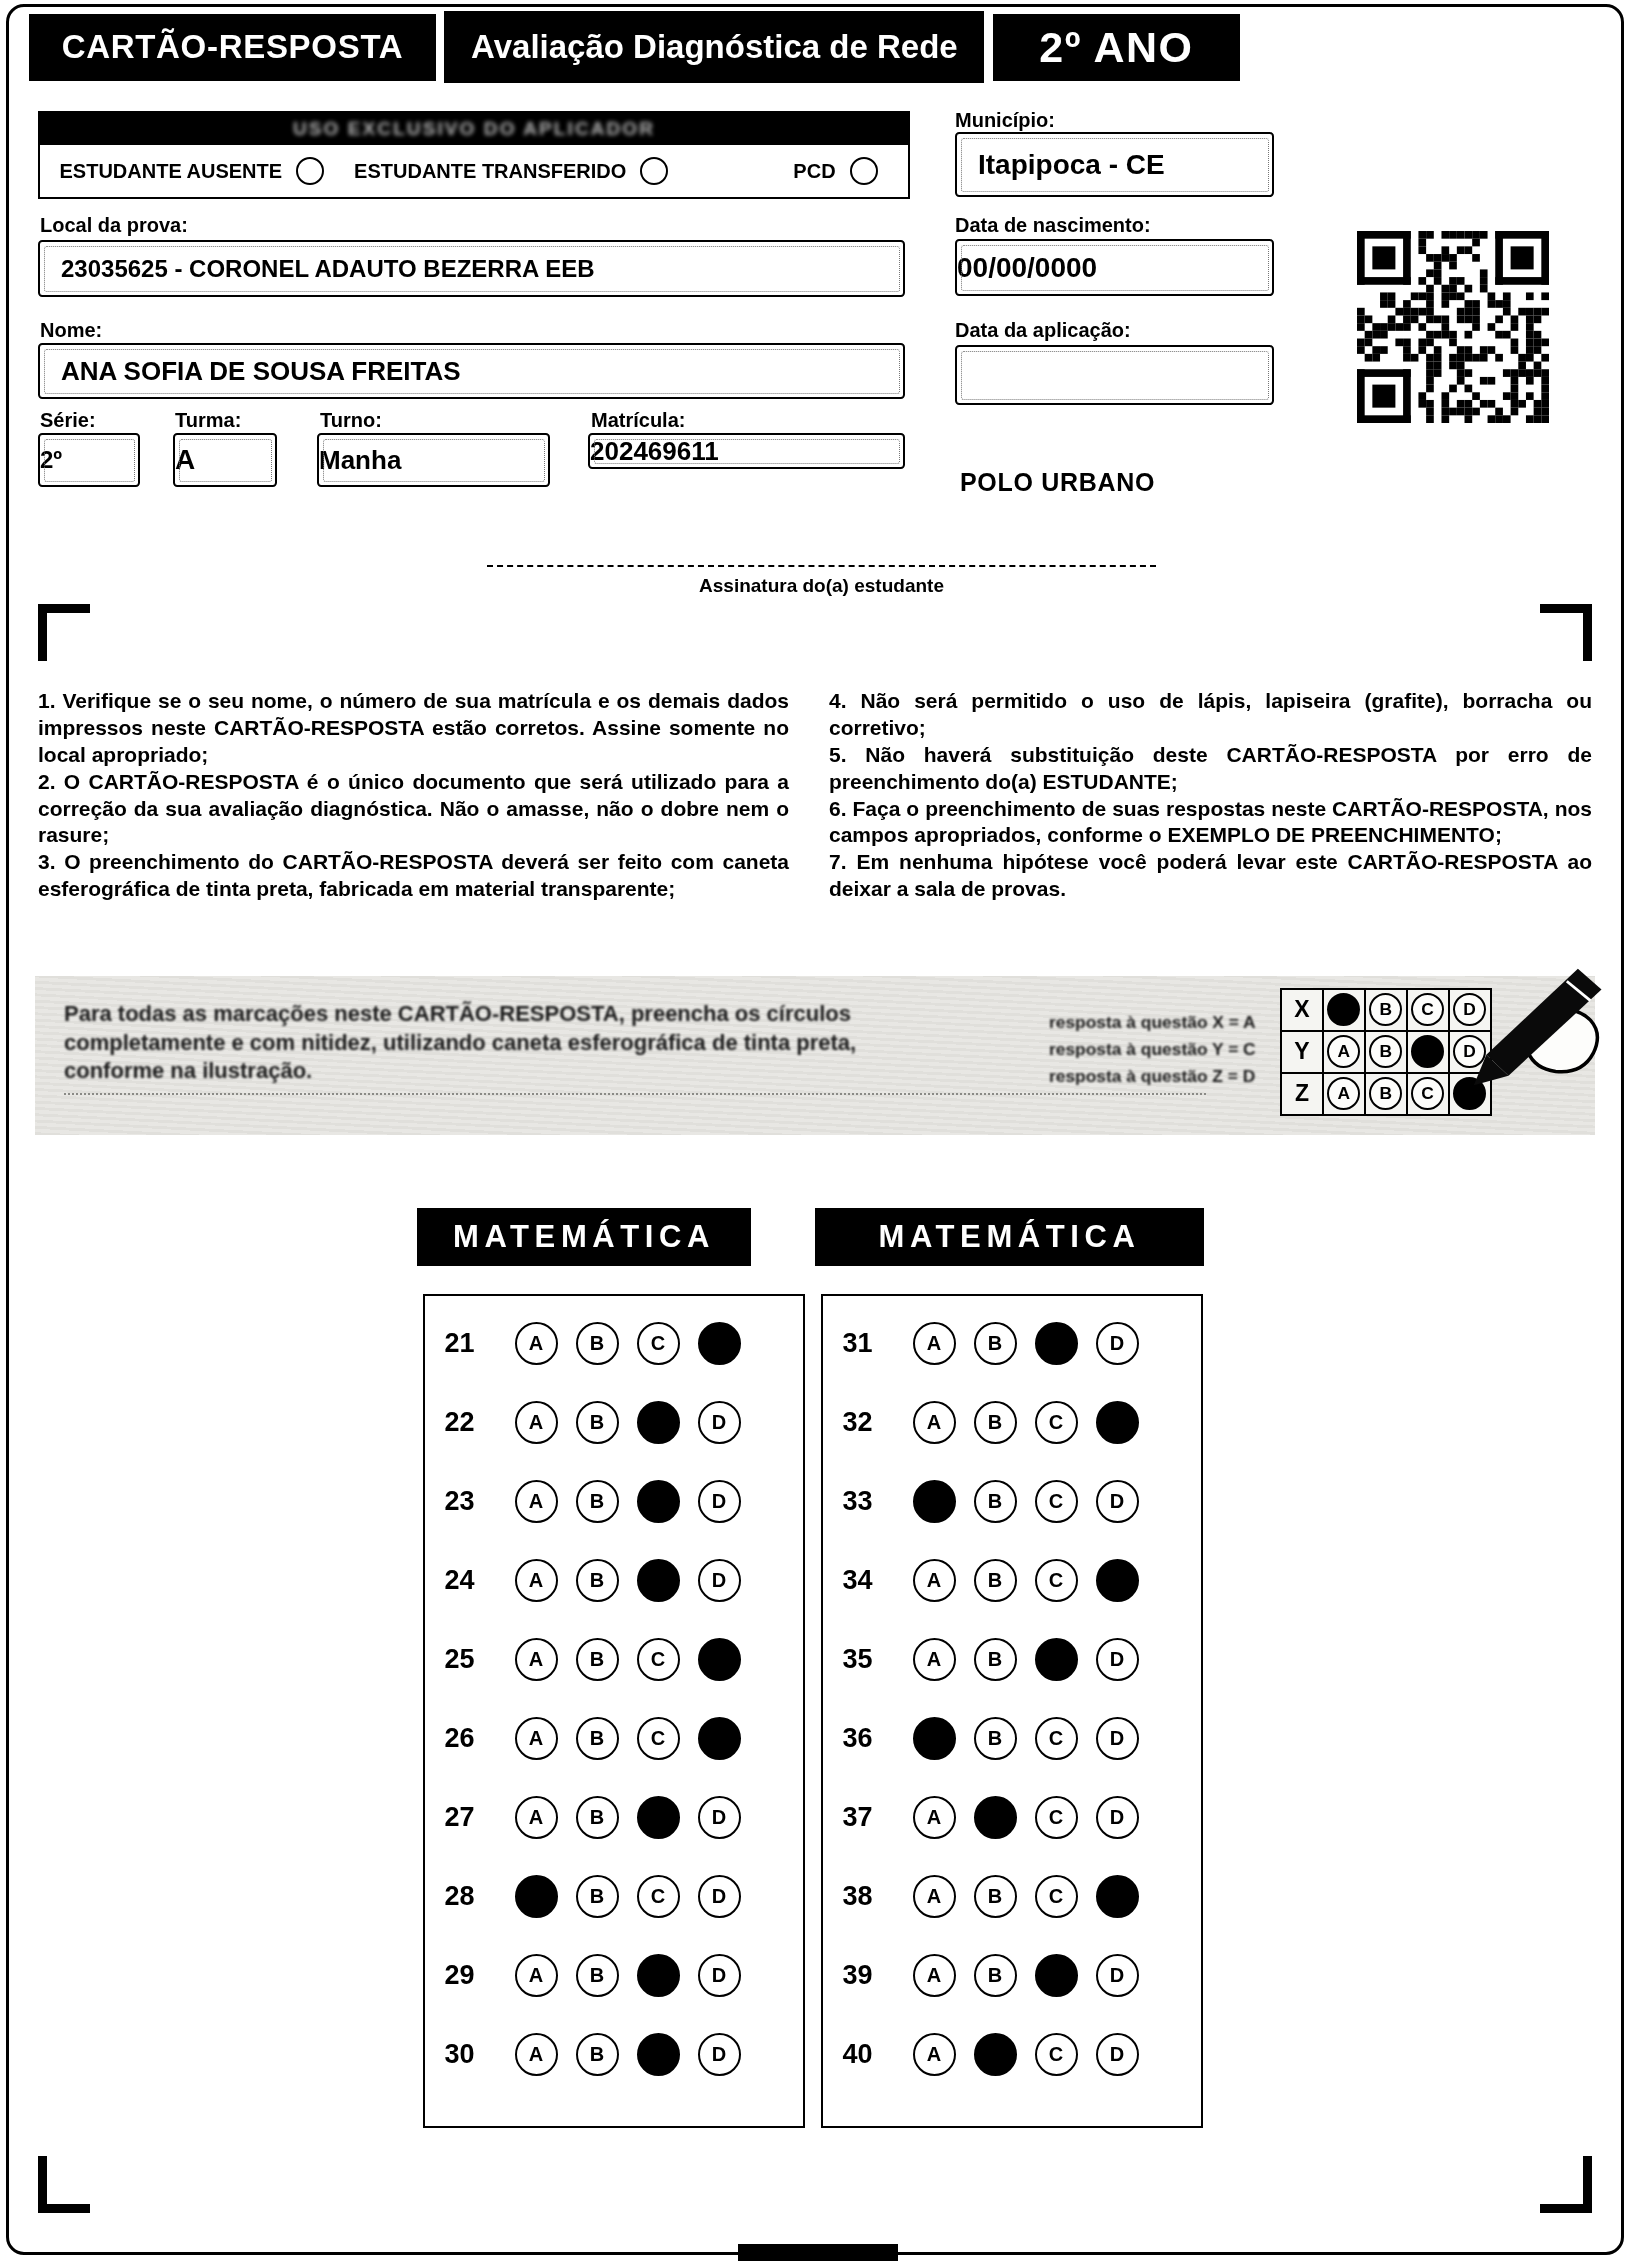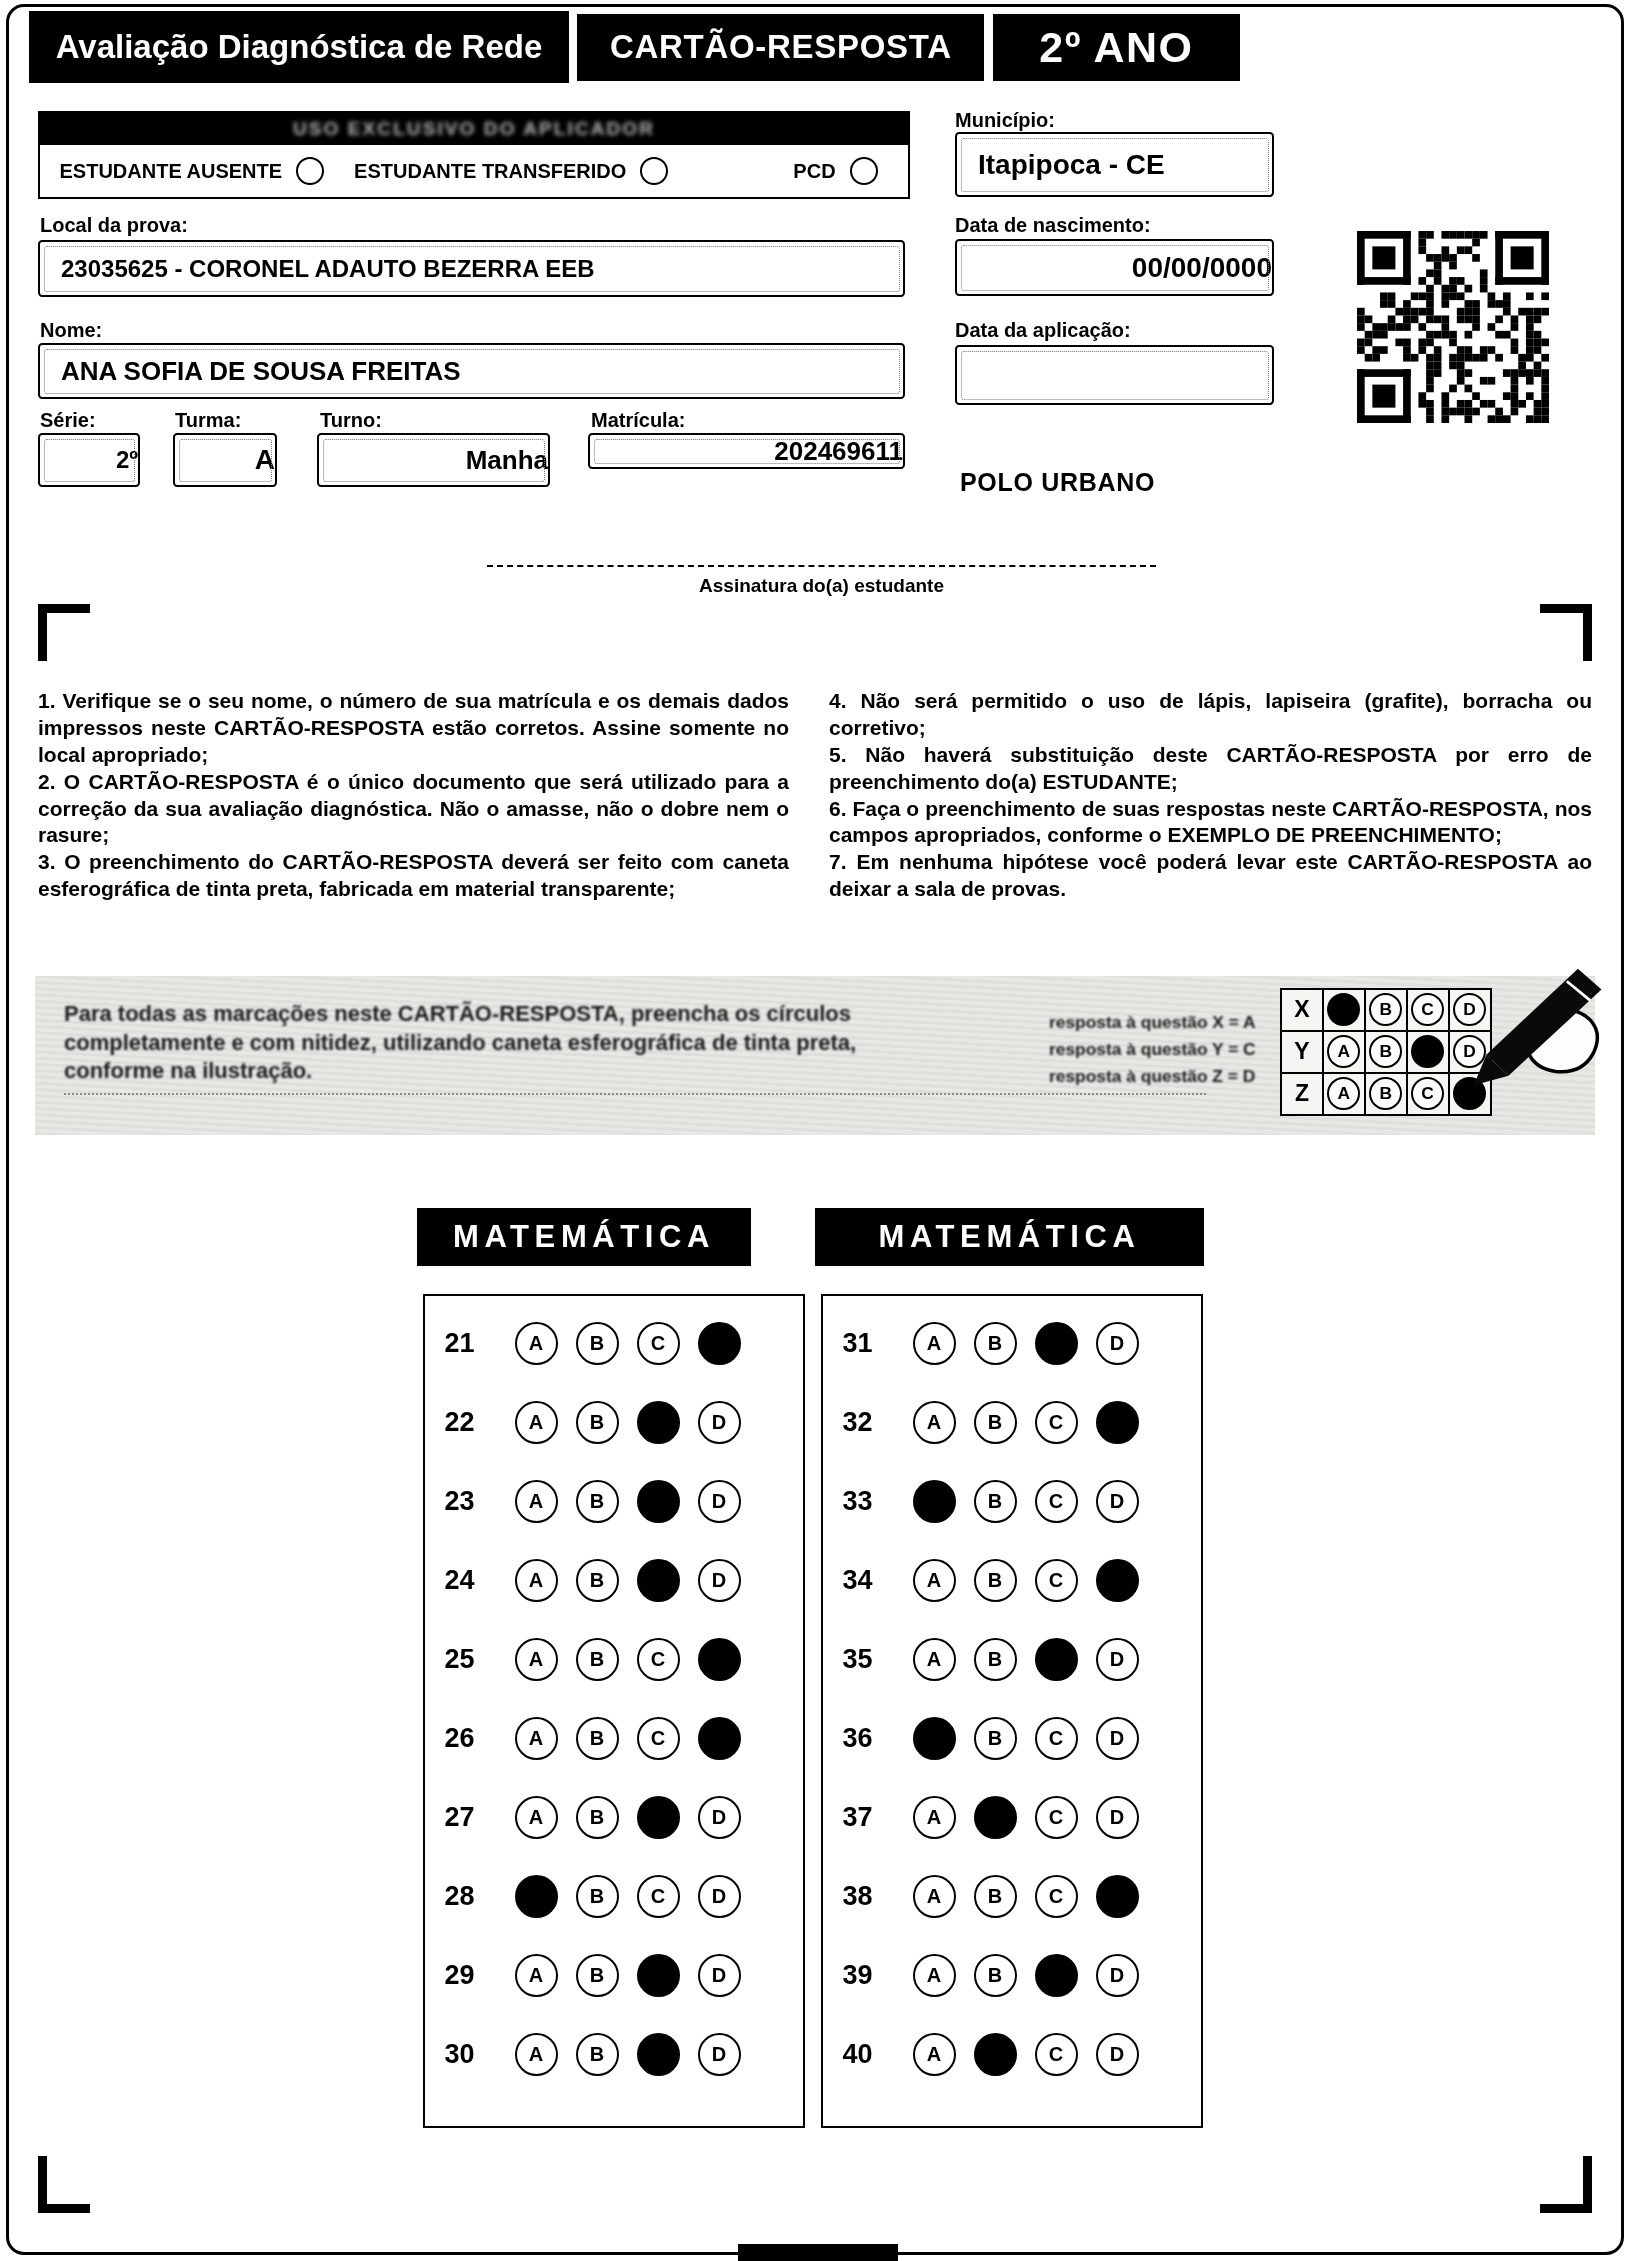--- a/index.html
+++ b/index.html
@@ -23,21 +23,21 @@
   .checkbox-row { display:flex; align-items:center; height:52px; padding:0 19.5px; }
   .cb { display:flex; align-items:center; gap:14px; font-weight:bold; font-size:20px; }
   .cb + .cb { margin-left:30px; }
   .cb.cb-last { margin-left:125px; }
   .cb-circle { width:28px; height:28px; border:2.1px solid #000; border-radius:50%; background:#fff; }
 
   
   .flabel { position:absolute; font-weight:bold; font-size:20px; }
   .fbox { position:absolute; border:2.1px solid #000; border-radius:4.2px; background:#fff; display:flex; align-items:center; padding:0 21px; font-weight:bold; }
   .fbox::after { content:""; position:absolute; inset:3.5px; border:1.4px dotted #777; border-radius:2.8px; pointer-events:none; }
-  .fbox.center { justify-content:flex-end; padding:0; }
+  .fbox.center { justify-content:flex-start; padding:0; }
 
   #local-box     { left:38px;  top:240px; width:867px; height:57px; font-size:24px; }
   #nome-box      { left:38px;  top:343px; width:867px; height:56px; font-size:26px; }
   #serie-box     { left:38px;  top:433px; width:102px;  height:54px; font-size:24px; }
   #turma-box     { left:173px; top:433px; width:104px;  height:54px; font-size:28px; }
   #turno-box     { left:317px; top:433px; width:233px;  height:54px; font-size:26px; }
   #matricula-box { left:588px; top:433px; width:317px;  height:36px; font-size:26px; }
   #municipio-box { left:955px; top:132px; width:319px; height:65px; font-size:28px; }
   #nascimento-box{ left:955px; top:239px; width:319px; height:57px; font-size:28px; }
   #aplicacao-box { left:955px; top:345px; width:319px; height:60px; font-size:28px; }
@@ -95,22 +95,22 @@
 
   .bottom-bar { position:absolute; left:738px; top:2244px; width:160px; height:17.4px; background:#000; }
 </style>
 </head>
 <body>
 
 <div class="page">
   <div class="frame"></div>
 
   <div class="header">
+    <div class="hbox h-title">CARTÃO-RESPOSTA</div>
     <div class="hbox h-sub">Avaliação Diagnóstica de Rede</div>
-    <div class="hbox h-title">CARTÃO-RESPOSTA</div>
     <div class="hbox h-grade">2º ANO</div>
   </div>
 
   <div class="aplicador">
     <div class="aplicador-bar">
       <span>USO EXCLUSIVO DO APLICADOR</span>
     </div>
     <div class="checkbox-row">
       <div class="cb">
         <span>ESTUDANTE AUSENTE</span>

